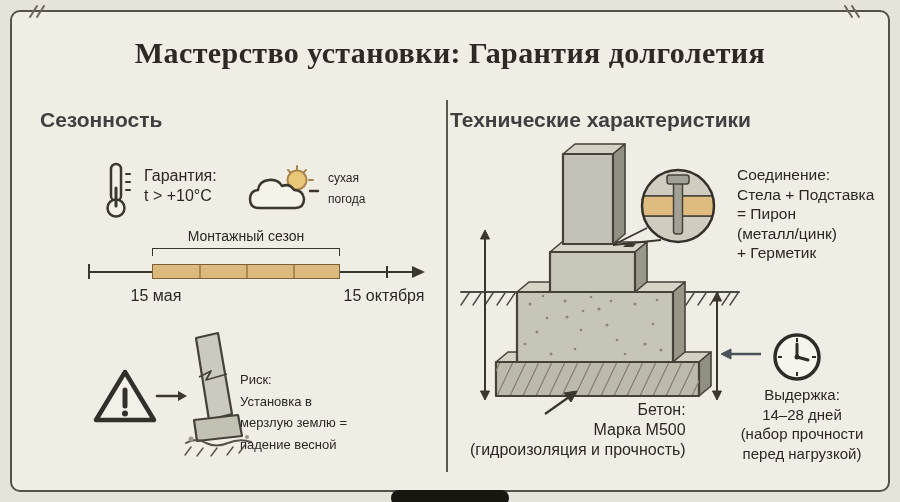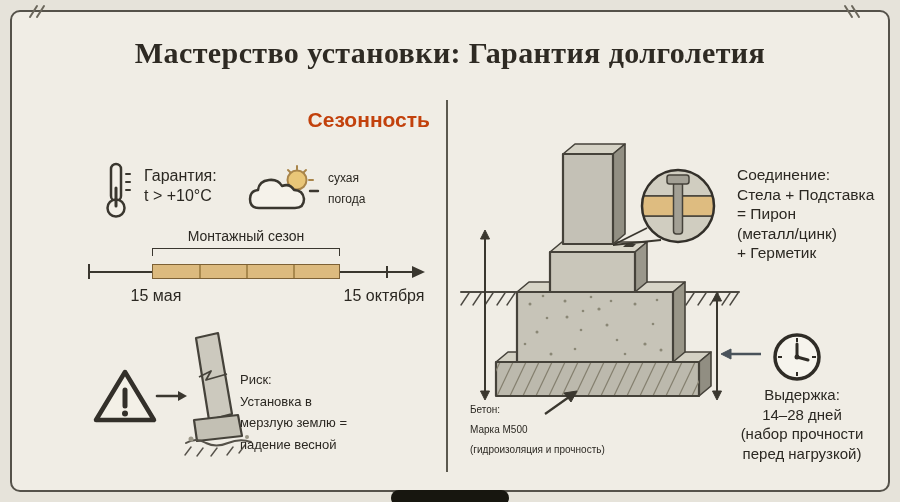--- a/index.html
+++ b/index.html
@@ -3,36 +3,36 @@
 <meta charset="utf-8">
 <style>
   * { margin:0; padding:0; box-sizing:border-box; }
   html,body { width:900px; height:502px; }
   body { font-family:"Liberation Sans", sans-serif; color:#2b2822; }
   .page { position:relative; width:900px; height:502px; background:#e6e3da; overflow:hidden; }
   .frame { position:absolute; inset:10px; border:2px solid #55524a; border-radius:10px; background:#f0ede5; }
   .abs { position:absolute; }
   .title { left:0; right:0; top:36px; text-align:center; font-family:"Liberation Serif", "DejaVu Serif", serif;
            font-weight:bold; font-size:30px; color:#2e2a23; letter-spacing:.4px; }
-  .heading { top:108px; font-size:21px; font-weight:bold; text-align:right; color:#c2410c; }
+  .heading { top:108px; font-size:21px; font-weight:bold; text-align:left; color:#404040; }
   .divider { left:446px; top:100px; width:2px; height:372px; background:#5c594f; }
   .line { white-space:nowrap; }
   .cond-text { font-size:16px; line-height:20px; }
   .weather-text { font-size:12px; line-height:21px; }
   .season-label { font-size:14px; text-align:center; }
   .bracket { border-top:1.5px solid #3a372f; border-left:1.5px solid #3a372f; border-right:1.5px solid #3a372f; }
   .tl-line { background:#3a372f; }
   .tl-head { width:0; height:0; border-top:6px solid transparent; border-bottom:6px solid transparent; border-left:13px solid #3a372f; }
   .band { background:#dcba7e; border:1.5px solid #7d6135; }
   .band-div { position:absolute; top:0; bottom:0; width:1.5px; background:#a9894d; }
   .date { font-size:16px; text-align:center; }
   .risk-text { font-size:13px; line-height:21.5px; }
   .conn-text { font-size:15.5px; line-height:19.5px; }
   .cure-text { font-size:15px; line-height:19.5px; text-align:center; }
-  .beton-text { font-size:10px; line-height:20px; }
+  .beton-text { font-size:16px; line-height:20px;text-align:right; }
   .tab { background:#17160f; border-radius:8px; }
   svg { display:block; overflow:visible; }
 </style>
 </head>
 <body>
 
 <div class="page">
   <div class="frame"></div>
 
   <svg class="abs" style="left:28px; top:4px" width="20" height="15">
@@ -122,20 +122,21 @@
     <circle cx="65" cy="107" r="2" fill="#9a9687"></circle>
   </svg>
 
   <div class="abs risk-text" style="left:240px; top:369px;">
     <div class="line">Риск:</div>
     <div class="line">Установка в</div>
     <div class="line">мерзлую землю =</div>
     <div class="line">падение весной</div>
   </div>
 
+  <div class="abs heading" style="left:450px; width:410px;">Технические характеристики</div>
 
   <svg class="abs" style="left:455px; top:138px" width="310" height="292" viewBox="0 0 310 292">
     <defs>
       <clipPath id="cc">
           <circle cx="223" cy="68" r="36"></circle>
         </clipPath>
       <clipPath id="bf">
           <rect x="41" y="225" width="203" height="32"></rect>
         </clipPath>
     </defs>

